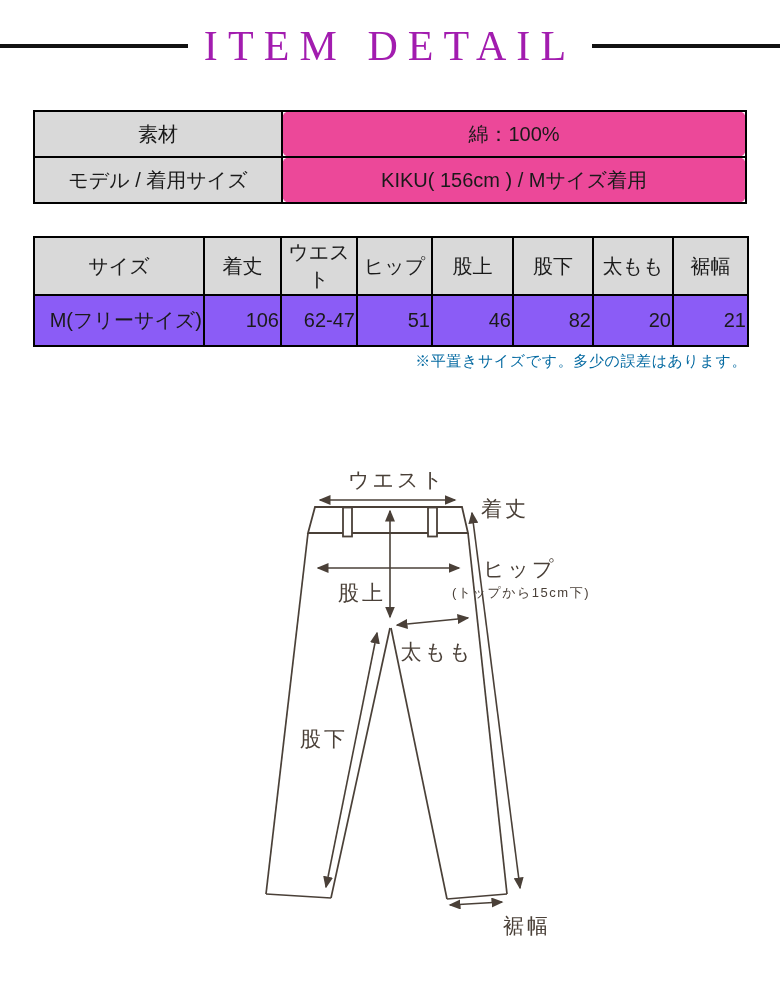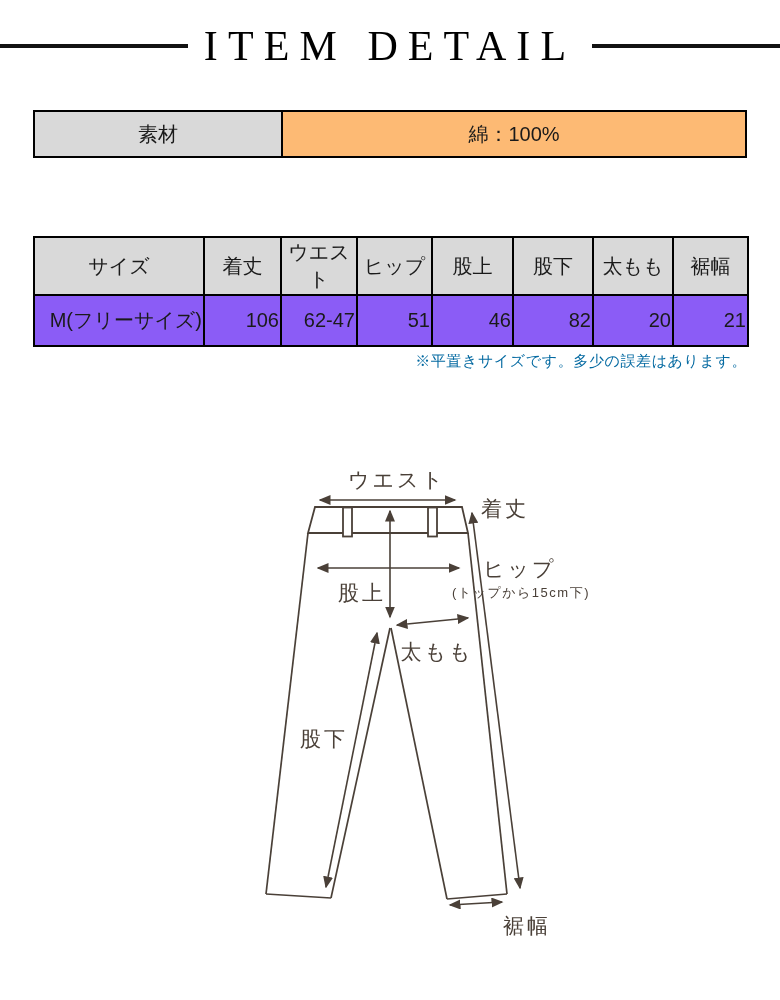--- a/index.html
+++ b/index.html
@@ -18,35 +18,35 @@
     height: 56px;
     display: flex; align-items: center;
   }
   .header .rule { flex: 1; height: 4px; background: #121212; }
   .header h1 {
     margin: 0 16px;
     font-family: "Liberation Serif", "DejaVu Serif", serif;
     font-weight: 400;
     font-size: 42px;
     letter-spacing: 0.24em;
-    color: #000000;
+    color: #a21caf;
     white-space: nowrap;
     line-height: 1;
   }
 
   
   table { border-collapse: collapse; table-layout: fixed; padding-left: 47px; }
   th, td { border: 2px solid #000; text-align: center; vertical-align: middle; }
 
   .spec-table { position: absolute; left: 33px; top: 110px; width: 714px; }
   .spec-table th {
     width: 248px; background: #d9d9d9;
     font-weight: 400; font-size: 20px; height: 46px;
   }
-  .spec-table td { font-size: 20px; height: 46px; background: #fdba74; }
+  .spec-table td { font-size: 20px; height: 46px; background: #ec4899; border-radius: 8px; }
 
   .size-table { position: absolute; left: 33px; top: 236px; width: 714px; }
   .size-table thead th {
     background: #d9d9d9; font-weight: 400; font-size: 20px; height: 45px;
   }
   .size-table tbody td { font-size: 20px; height: 51px; background: #8b5cf6; text-align: right; }
 
   
   .note {
     position: absolute; top: 352px; right: 33px;
@@ -74,20 +74,24 @@
     <div class="rule"></div>
     <h1>ITEM DETAIL</h1>
     <div class="rule"></div>
   </div>
 
   <table class="spec-table">
     <tbody>
       <tr>
         <th>素材</th>
         <td>綿：100%</td>
+      </tr>
+      <tr>
+        <th>モデル / 着用サイズ</th>
+        <td>KIKU( 156cm ) / Mサイズ着用</td>
       </tr>
     </tbody>
   </table>
 
   <table class="size-table">
     <colgroup>
       <col style="width:170px">
         <col style="width:77px">
         <col style="width:76px">
         <col style="width:75px">

